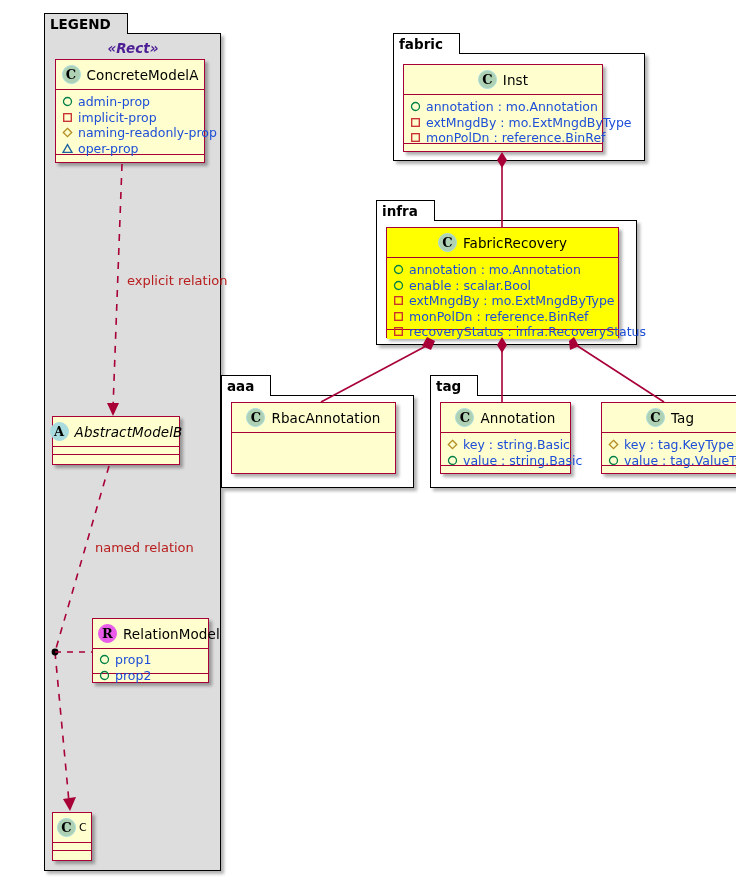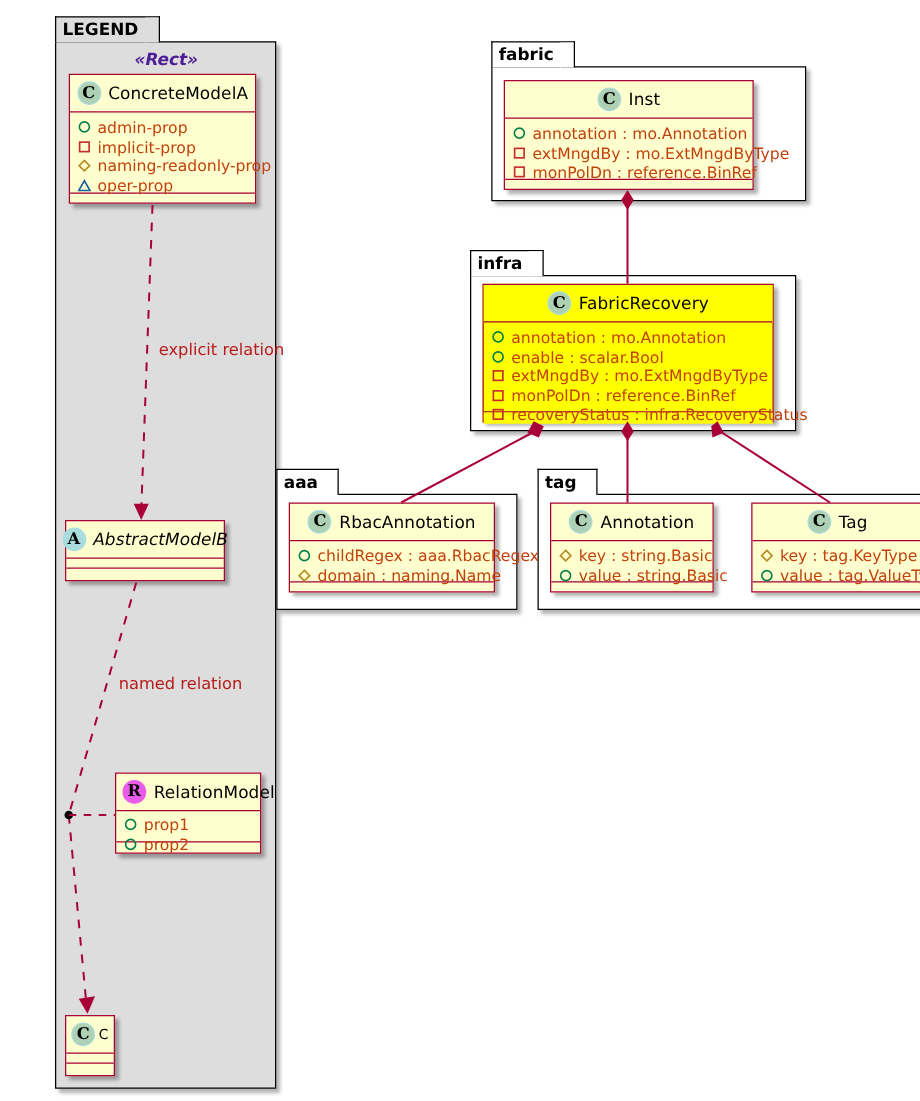--- a/index.html
+++ b/index.html
@@ -50,21 +50,21 @@
   .cls-title.left{justify-content:flex-start;}
   .cls-title .tname{letter-spacing:.1px;}
   .cls-title .tname.abs{font-style:italic;}
   .cls-attrs{
     box-sizing:border-box;border-bottom:1.5px solid #A80036;
     padding:4px 5px 4px 6px;
   }
   .cls-methods{box-sizing:border-box;height:9px;}
   .attr{
     display:flex;align-items:center;gap:5px;
-    font-size:12.5px;color:#c2410c;white-space:nowrap;line-height:15.5px;
+    font-size:12.5px;color:#1d4ed8;white-space:nowrap;line-height:15.5px;
     height:15.5px;
   }
   .stereo{
     position:absolute;font-size:13.5px;font-style:italic;font-weight:bold;
     color:#4c1d95;text-align:center;
   }
 
   
   .badge{
     width:19px;height:19px;border-radius:50%;
@@ -290,38 +290,20 @@
       <span>aaa</span>
     </div>
     <div class="pkg-body"></div>
   </div>
 
   <div class="cls" style="left:200px;top:402px;width:165px;height:72px;">
     <div class="cls-title">
       <span class="badge c">C</span>
       <span class="tname">RbacAnnotation</span>
     </div>
-    <div class="cls-attrs" style="height:33px;">
-      <div class="attr">
-        <span class="vis">
-          <svg width="11" height="11" viewBox="0 0 11 11">
-              <circle cx="5.5" cy="5.5" r="4" fill="none" stroke="#038048" stroke-width="1.3"></circle>
-            </svg>
-        </span>
-        <span>childRegex : aaa.RbacRegex</span>
-      </div>
-      <div class="attr">
-        <span class="vis">
-          <svg width="11" height="11" viewBox="0 0 11 11">
-              <polygon points="5.5,1.3 9.7,5.5 5.5,9.7 1.3,5.5" fill="none" stroke="#B38D22" stroke-width="1.3"></polygon>
-            </svg>
-        </span>
-        <span>domain : naming.Name</span>
-      </div>
-    </div>
     <div class="cls-methods"></div>
   </div>
 
   <div class="pkg" style="left:399px;top:375px;width:319px;height:113px;">
     <div class="pkg-tab">
       <span>tag</span>
     </div>
     <div class="pkg-body"></div>
   </div>
 

